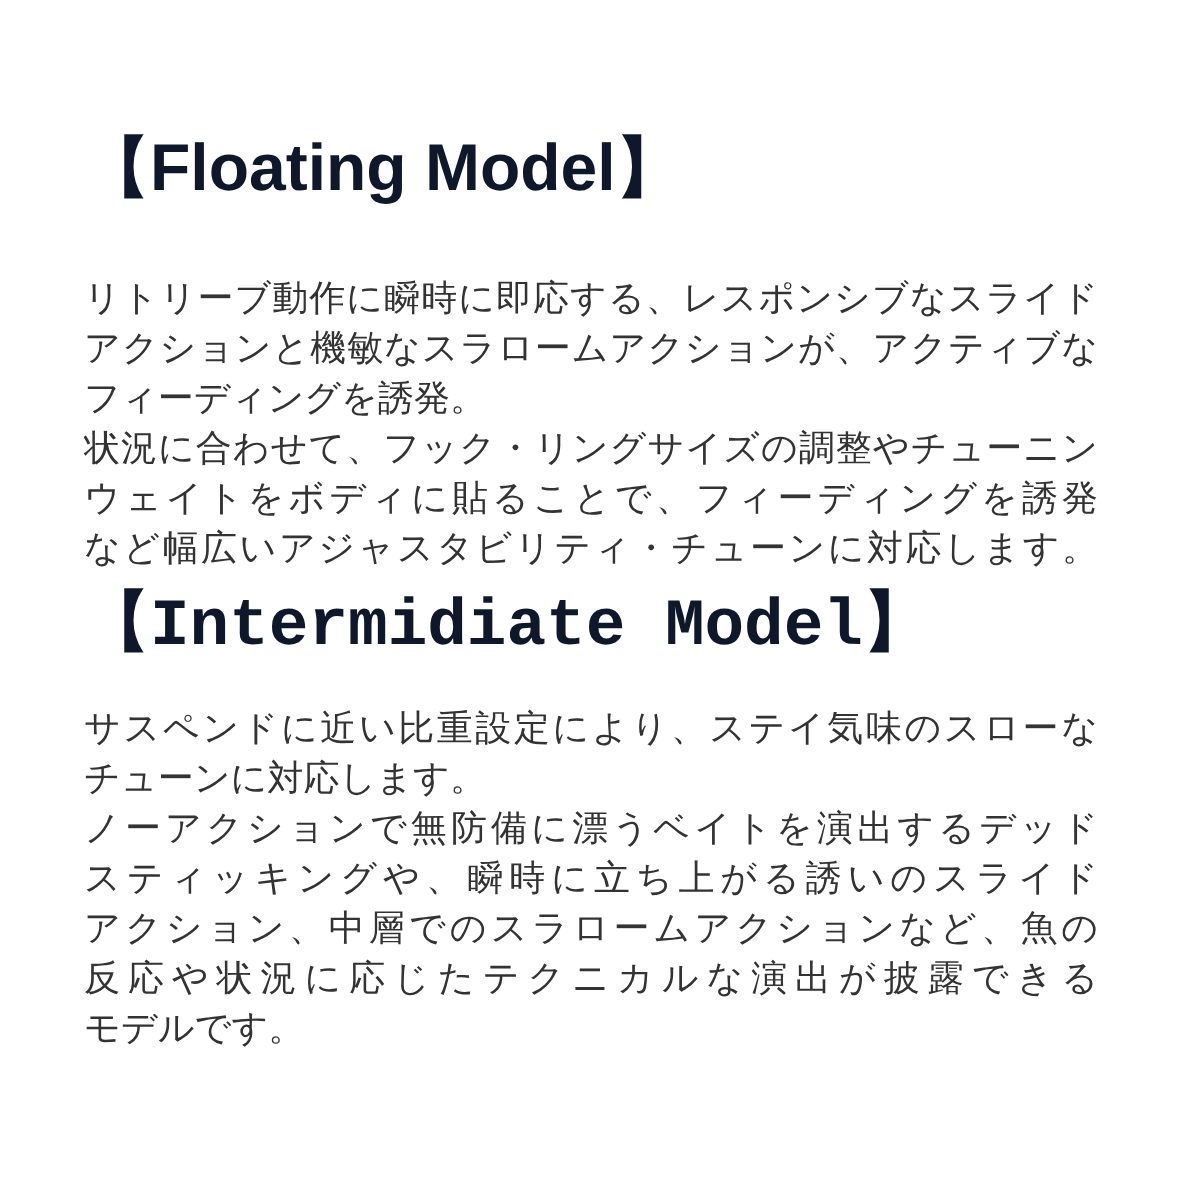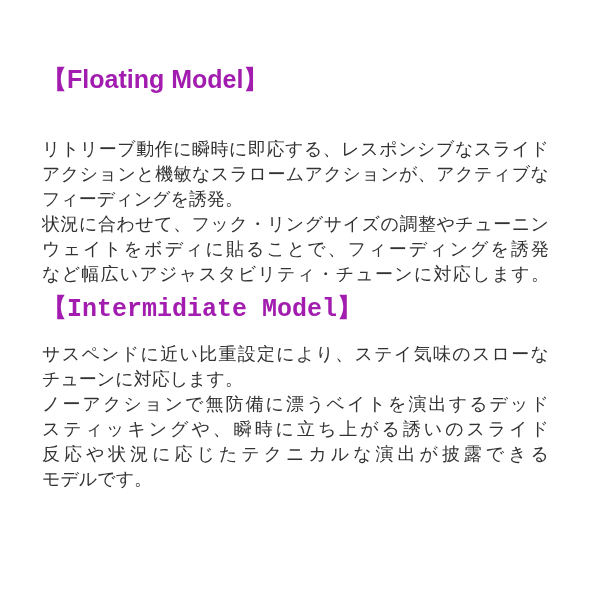--- a/index.html
+++ b/index.html
@@ -12,38 +12,38 @@
     width: 600px;
     height: 600px;
     background: #ffffff;
     overflow: hidden;
     font-family: "Liberation Sans", "DejaVu Sans", sans-serif;
   }
   .heading {
     position: absolute;
     left: 42px;
     margin: 0;
-    font-size: 25px;
+    font-size: 33px;
     line-height: 1.1;
     font-weight: 700;
-    color: #a21caf;
+    color: #0f172a;
     white-space: nowrap;
     letter-spacing: 0;
   }
   .heading-1 { top: 66px; }
   .heading-2 { top: 296px; font-family: Liberation Mono, monospace; }
   .body-text {
     position: absolute;
     left: 42px;
     width: 507px;
     color: #333333;
     font-size: 18px;
   }
   .body-1 { top: 112px; margin-top: 25px; }
-  .body-2 { top: 342px; }
+  .body-2 { top: 352px; }
   .line {
     height: 25px;
     line-height: 25px;
     overflow: hidden;
   }
   .line.fill {
     text-align: justify;
     text-align-last: justify;
     text-justify: inter-character;
   }
@@ -65,18 +65,19 @@
     </div>
   </section>
 
   <section>
     <h1 class="heading heading-2">【Intermidiate Model】</h1>
     <div class="body-text body-2">
       <div class="line fill">サスペンドに近い比重設定により、ステイ気味のスローな</div>
       <div class="line">チューンに対応します。</div>
       <div class="line fill">ノーアクションで無防備に漂うベイトを演出するデッド</div>
       <div class="line fill">スティッキングや、瞬時に立ち上がる誘いのスライド</div>
+      <div class="line fill">アクション、中層でのスラロームアクションなど、魚の</div>
       <div class="line fill">反応や状況に応じたテクニカルな演出が披露できる</div>
       <div class="line">モデルです。</div>
     </div>
   </section>
 
 </div>
 
 </body></html>

